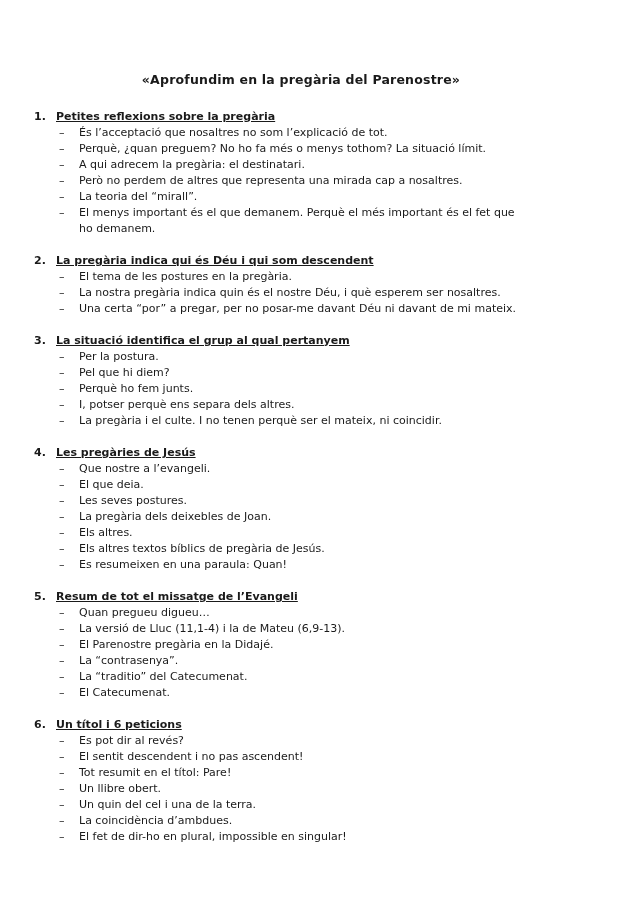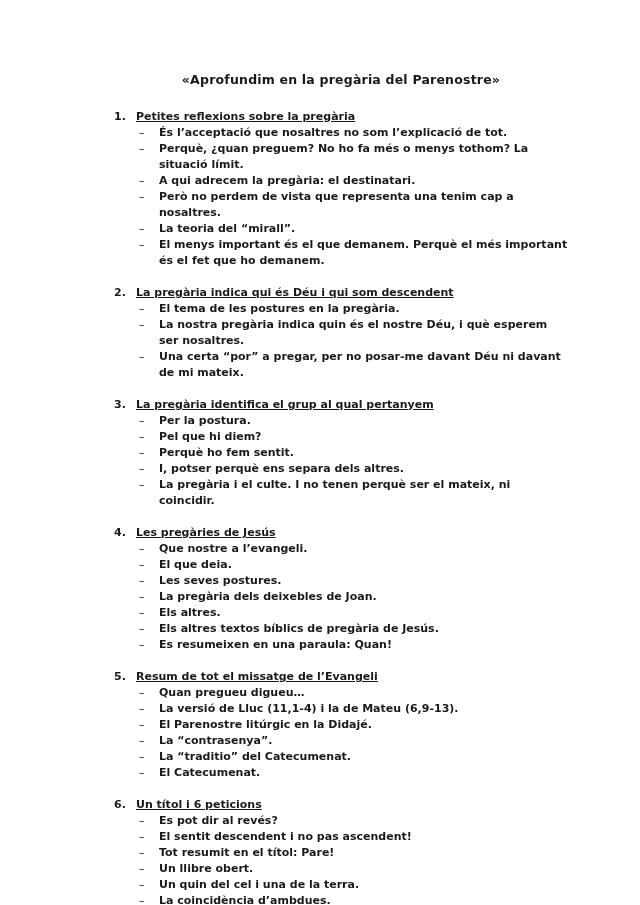--- a/index.html
+++ b/index.html
@@ -13,21 +13,21 @@
     overflow: hidden;
     color: #1a1a1a;
     font-family: "DejaVu Sans", "Liberation Sans", sans-serif;
     font-size: 11px;
     -webkit-font-smoothing: antialiased;
   }
   .page {
     box-sizing: border-box;
     width: 640px;
     height: 905px;
-    padding: 71px 72px 0 114px;
+    padding: 71px 72px 0 34px;
     background: #ffffff;
   }
   .doc-title {
     margin: 0 0 21px 0;
     text-align: center;
     font-weight: bold;
     font-size: 12.5px;
     line-height: 17px;
     letter-spacing: 0.2px;
   }
@@ -55,21 +55,20 @@
     line-height: 16px;
     margin-left: 25px;
   }
   .bullet-dash {
     flex: none;
     width: 20px;
   }
   .bullet-text {
     flex: 1;
     max-width: 446px;
-    font-weight: bold;
   }
 </style>
 </head>
 <body>
 
 <div class="page">
   <h1 class="doc-title">«Aprofundim en la pregària del Parenostre»</h1>
   <div id="sections">
       <div class="section">
         <div class="heading-row">
@@ -83,21 +82,21 @@
         <div class="bullet-row">
           <span class="bullet-dash">–</span>
           <span class="bullet-text">Perquè, ¿quan preguem? No ho fa més o menys tothom? La situació límit.</span>
         </div>
         <div class="bullet-row">
           <span class="bullet-dash">–</span>
           <span class="bullet-text">A qui adrecem la pregària: el destinatari.</span>
         </div>
         <div class="bullet-row">
           <span class="bullet-dash">–</span>
-          <span class="bullet-text">Però no perdem de vista que representa una tenim cap a nosaltres.</span>
+          <span class="bullet-text">Però no perdem de altres que representa una mirada cap a nosaltres.</span>
         </div>
         <div class="bullet-row">
           <span class="bullet-dash">–</span>
           <span class="bullet-text">La teoria del “mirall”.</span>
         </div>
         <div class="bullet-row">
           <span class="bullet-dash">–</span>
           <span class="bullet-text">El menys important és el que demanem. Perquè el més important és el fet que ho demanem.</span>
         </div>
       </div>
@@ -115,33 +114,33 @@
           <span class="bullet-text">La nostra pregària indica quin és el nostre Déu, i què esperem ser nosaltres.</span>
         </div>
         <div class="bullet-row">
           <span class="bullet-dash">–</span>
           <span class="bullet-text">Una certa “por” a pregar, per no posar-me davant Déu ni davant de mi mateix.</span>
         </div>
       </div>
       <div class="section">
         <div class="heading-row">
           <span class="section-num">3.</span>
-          <span class="section-heading">La pregària identifica el grup al qual pertanyem</span>
+          <span class="section-heading">La situació identifica el grup al qual pertanyem</span>
         </div>
         <div class="bullet-row">
           <span class="bullet-dash">–</span>
           <span class="bullet-text">Per la postura.</span>
         </div>
         <div class="bullet-row">
           <span class="bullet-dash">–</span>
           <span class="bullet-text">Pel que hi diem?</span>
         </div>
         <div class="bullet-row">
           <span class="bullet-dash">–</span>
-          <span class="bullet-text">Perquè ho fem sentit.</span>
+          <span class="bullet-text">Perquè ho fem junts.</span>
         </div>
         <div class="bullet-row">
           <span class="bullet-dash">–</span>
           <span class="bullet-text">I, potser perquè ens separa dels altres.</span>
         </div>
         <div class="bullet-row">
           <span class="bullet-dash">–</span>
           <span class="bullet-text">La pregària i el culte. I no tenen perquè ser el mateix, ni coincidir.</span>
         </div>
       </div>
@@ -187,21 +186,21 @@
         <div class="bullet-row">
           <span class="bullet-dash">–</span>
           <span class="bullet-text">Quan pregueu digueu…</span>
         </div>
         <div class="bullet-row">
           <span class="bullet-dash">–</span>
           <span class="bullet-text">La versió de Lluc (11,1-4) i la de Mateu (6,9-13).</span>
         </div>
         <div class="bullet-row">
           <span class="bullet-dash">–</span>
-          <span class="bullet-text">El Parenostre litúrgic en la Didajé.</span>
+          <span class="bullet-text">El Parenostre pregària en la Didajé.</span>
         </div>
         <div class="bullet-row">
           <span class="bullet-dash">–</span>
           <span class="bullet-text">La “contrasenya”.</span>
         </div>
         <div class="bullet-row">
           <span class="bullet-dash">–</span>
           <span class="bullet-text">La “traditio” del Catecumenat.</span>
         </div>
         <div class="bullet-row">

